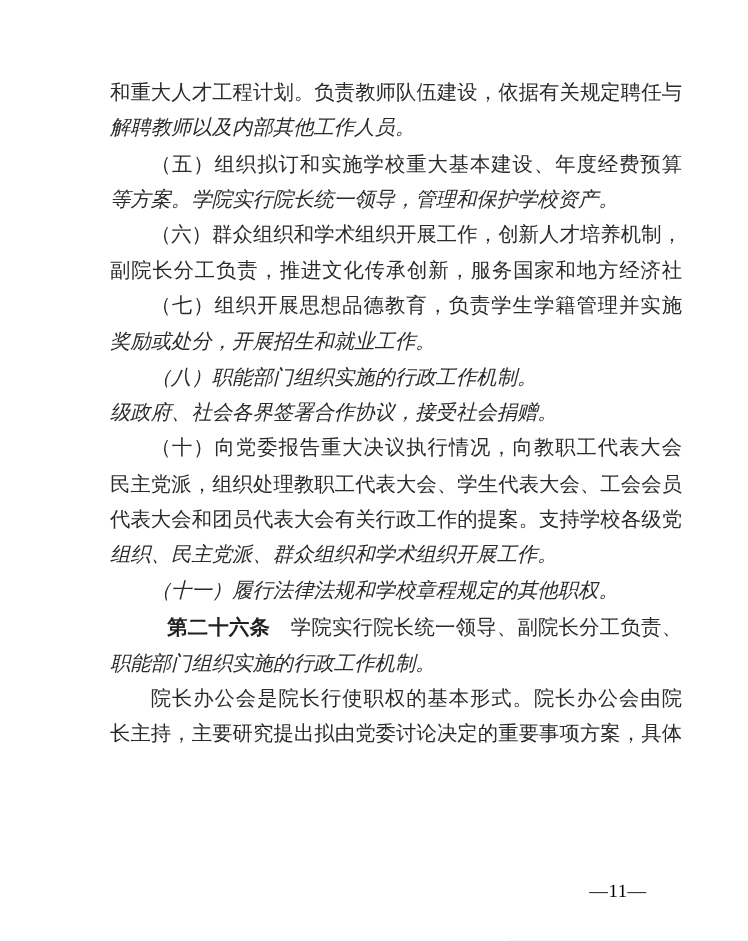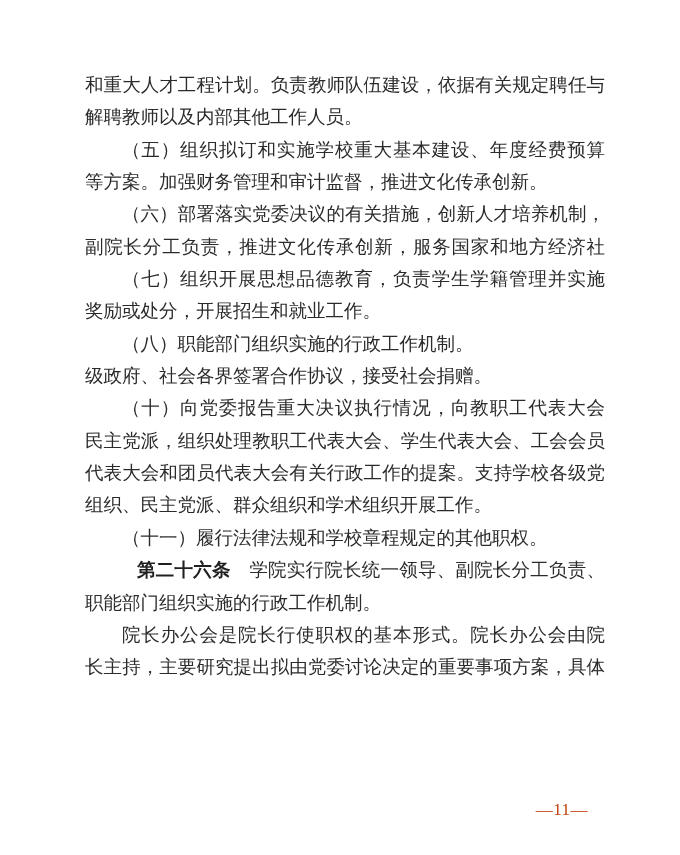--- a/index.html
+++ b/index.html
@@ -10,21 +10,21 @@
   .page {
     position: relative;
     width: 680px;
     height: 855px;
     background: #ffffff;
     overflow: hidden;
     font-family: "Liberation Serif", serif;
   }
   .doc {
     position: absolute;
-    left: 85px;
+    left: 100px;
     top: 69px;
     width: 520px;
     color: #2b2b2b;
     font-size: 18.5px;
     line-height: 32.35px;
     text-align: justify;
   }
   .line {
     width: 520px;
     white-space: normal;
@@ -33,55 +33,56 @@
   
   .fill {
     text-align: justify;
     text-align-last: justify;
     text-justify: inter-character;
   }
   
   .end {
     text-align: left;
     text-align-last: left;
+    font-style: italic;
   }
   
   .first {
     text-indent: 2em;
   }
   .term {
     font-family: "Liberation Sans", sans-serif;
     font-weight: bold;
     color: #1f1f1f;
     margin-left: 15px;
   }
   .page-number {
     position: absolute;
     top: 800px;
     right: 92px;
     font-size: 17px;
     letter-spacing: 0.5px;
-    color: #c2410c;
+    color: #000000;
     font-family: "Liberation Serif", serif;
     margin-left: 32px;
   }
 </style>
 </head>
 <body>
 
 <div class="page">
   <div class="doc">
 
     <div class="line fill">和重大人才工程计划。负责教师队伍建设，依据有关规定聘任与</div>
     <div class="line end">解聘教师以及内部其他工作人员。</div>
 
     <div class="line first fill">（五）组织拟订和实施学校重大基本建设、年度经费预算</div>
-    <div class="line end">等方案。加强财务管理和审计监督，推进文化传承创新。</div>
+    <div class="line end">等方案。学院实行院长统一领导，管理和保护学校资产。</div>
 
-    <div class="line first fill">（六）部署落实党委决议的有关措施，创新人才培养机制，</div>
+    <div class="line first fill">（六）群众组织和学术组织开展工作，创新人才培养机制，</div>
     <div class="line fill">副院长分工负责，推进文化传承创新，服务国家和地方经济社</div>
 
     <div class="line first fill">（七）组织开展思想品德教育，负责学生学籍管理并实施</div>
     <div class="line end">奖励或处分，开展招生和就业工作。</div>
 
     <div class="line first end">（八）职能部门组织实施的行政工作机制。</div>
 
     <div class="line end">级政府、社会各界签署合作协议，接受社会捐赠。</div>
 
     <div class="line first fill">（十）向党委报告重大决议执行情况，向教职工代表大会</div>

